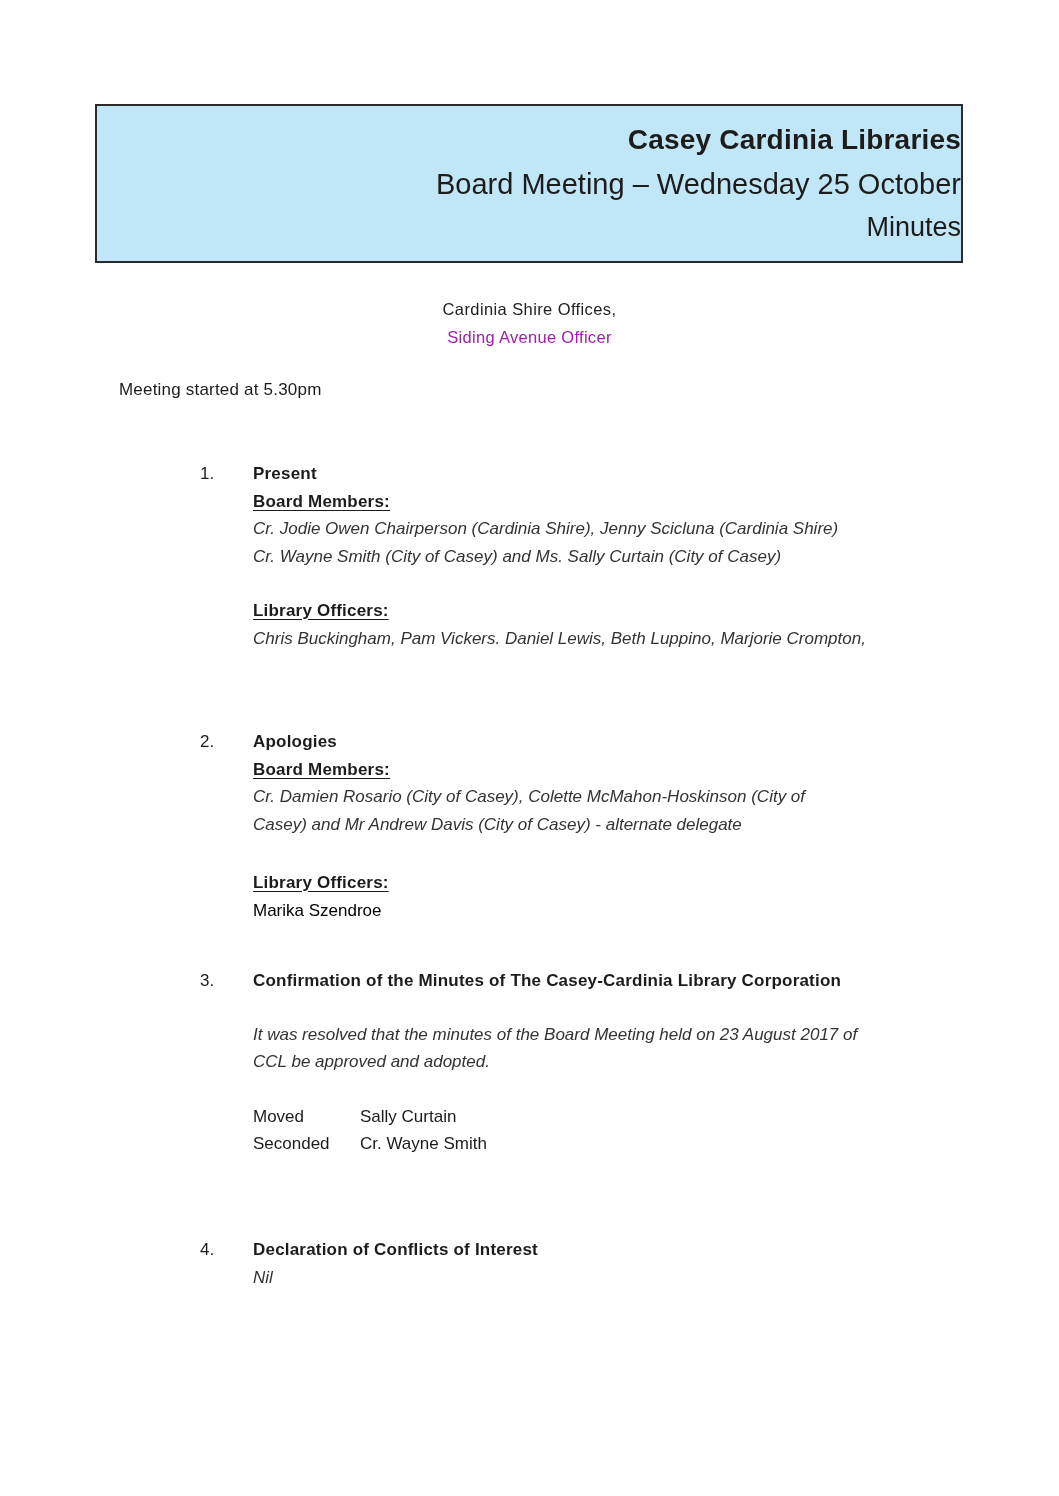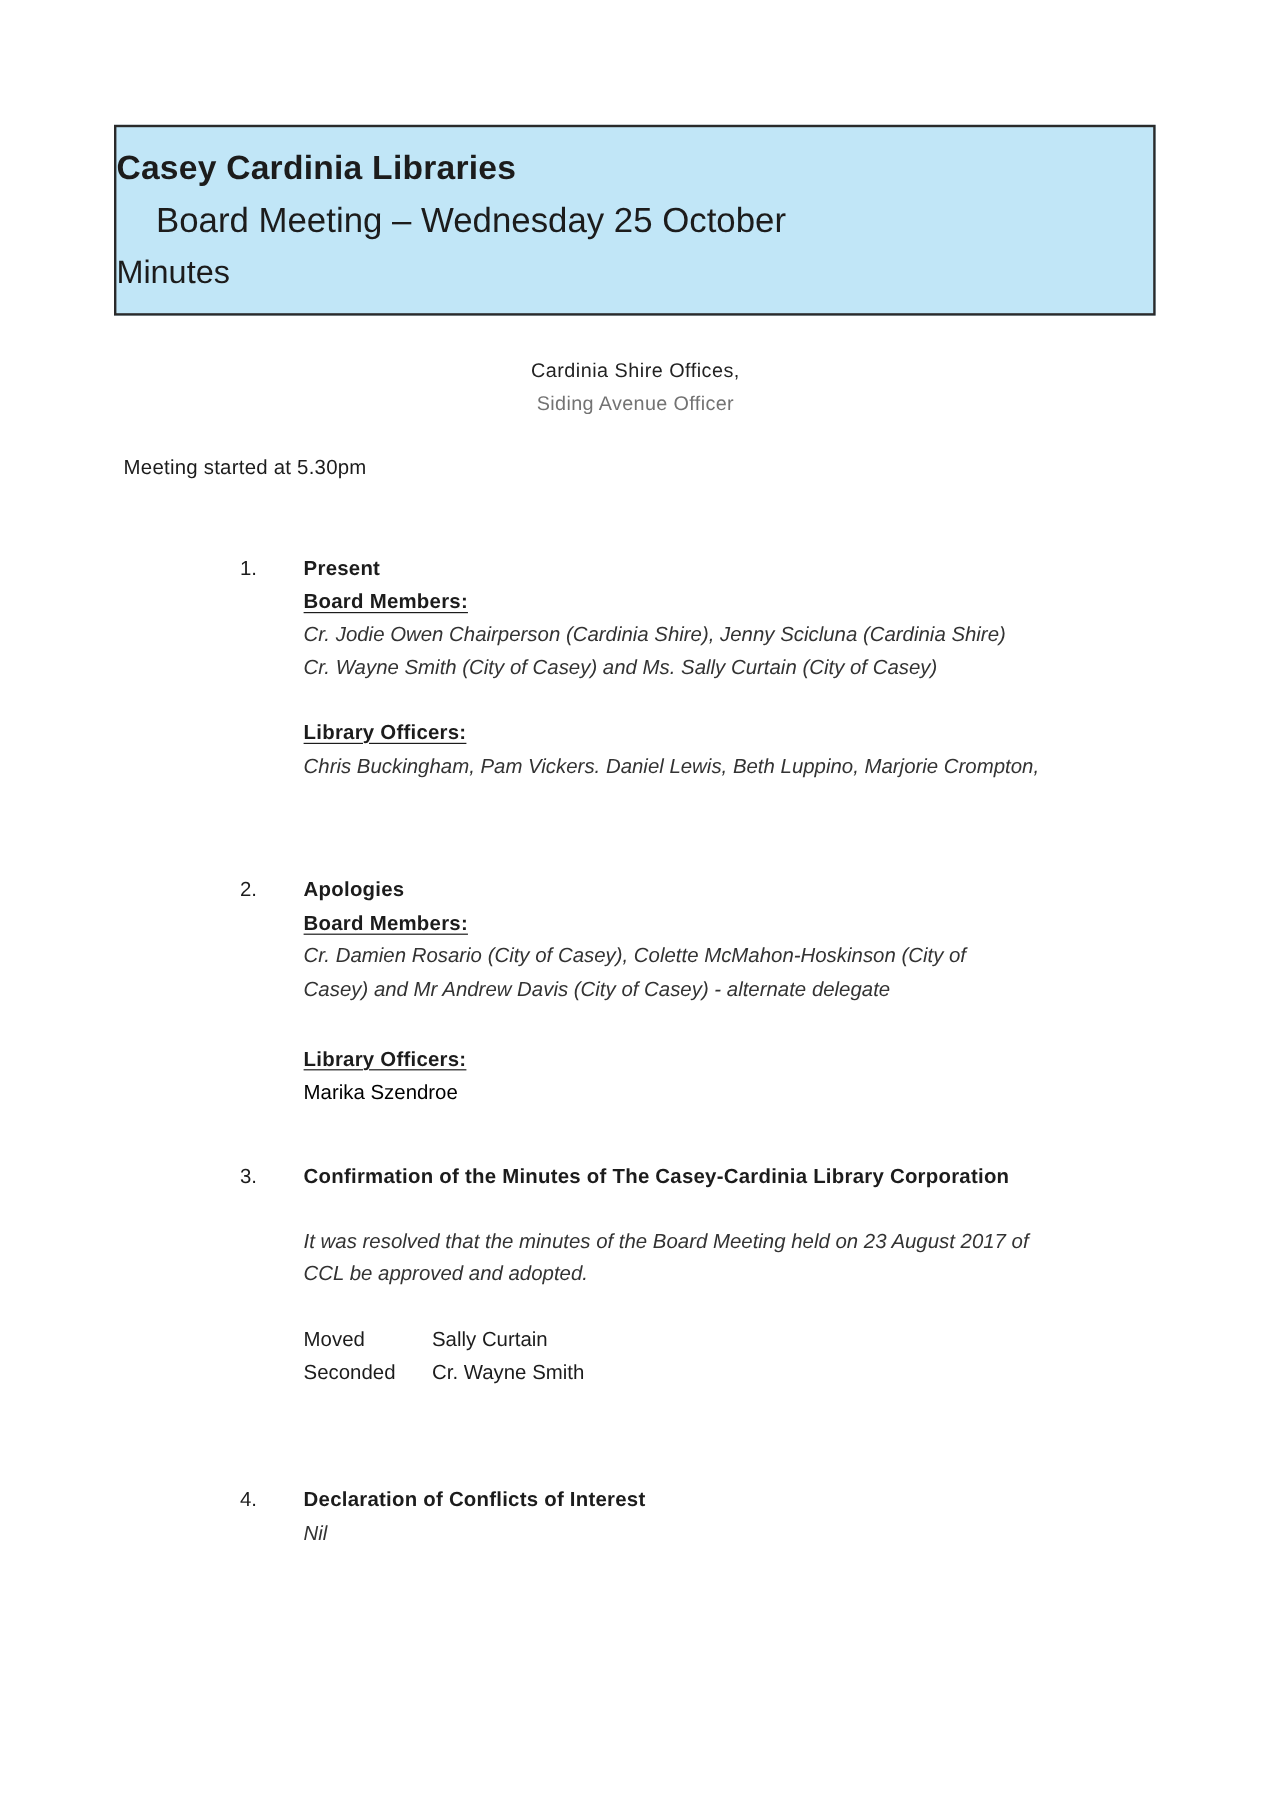--- a/index.html
+++ b/index.html
@@ -11,35 +11,35 @@
   }
   .page { position: relative; width: 1059px; height: 1496px; overflow: hidden; background: #fff; }
 
   
   .header-box {
     position: absolute; left: 95px; top: 104px;
     width: 868px; height: 159px;
     background: #c1e6f7;
     border: 2px solid #2a2a2a;
     display: flex; flex-direction: column;
-    align-items: flex-start; justify-content: space-evenly;
+    align-items: flex-end; justify-content: space-evenly;
     text-align: center;
     padding: 6px 0;
   }
   .header-title { font-size: 28px; font-weight: 700; letter-spacing: 0.2px; }
   .header-line2 { font-size: 29px; font-weight: 400; margin-left: 33px; }
   .header-line3 { font-size: 27px; font-weight: 400; }
 
   
   .venue { position: absolute; left: 0; top: 300px; width: 100%; text-align: center; }
   .venue-line1 { font-size: 16.5px; font-weight: 500; letter-spacing: 0.4px; color: #222; }
-  .venue-line2 { font-size: 16.5px; font-weight: 400; color: #737373; margin-top: 9px; letter-spacing: 0.3px; }
+  .venue-line2 { font-size: 16.5px; font-weight: 400; color: #a21caf; margin-top: 9px; letter-spacing: 0.3px; }
 
   .meeting-start {
-    position: absolute; left: 103px; top: 380px;
+    position: absolute; left: 119px; top: 380px;
     font-size: 17px; font-weight: 500; letter-spacing: 0.2px;
   }
 
   
   .section { position: absolute; left: 200px; display: flex; }
   .section-1 { top: 460px; }
   .section-2 { top: 728px; }
   .section-3 { top: 967px; }
   .section-4 { top: 1236px; }
   .num { width: 53px; flex: none; font-size: 17px; font-weight: 500; line-height: 27.5px; }

